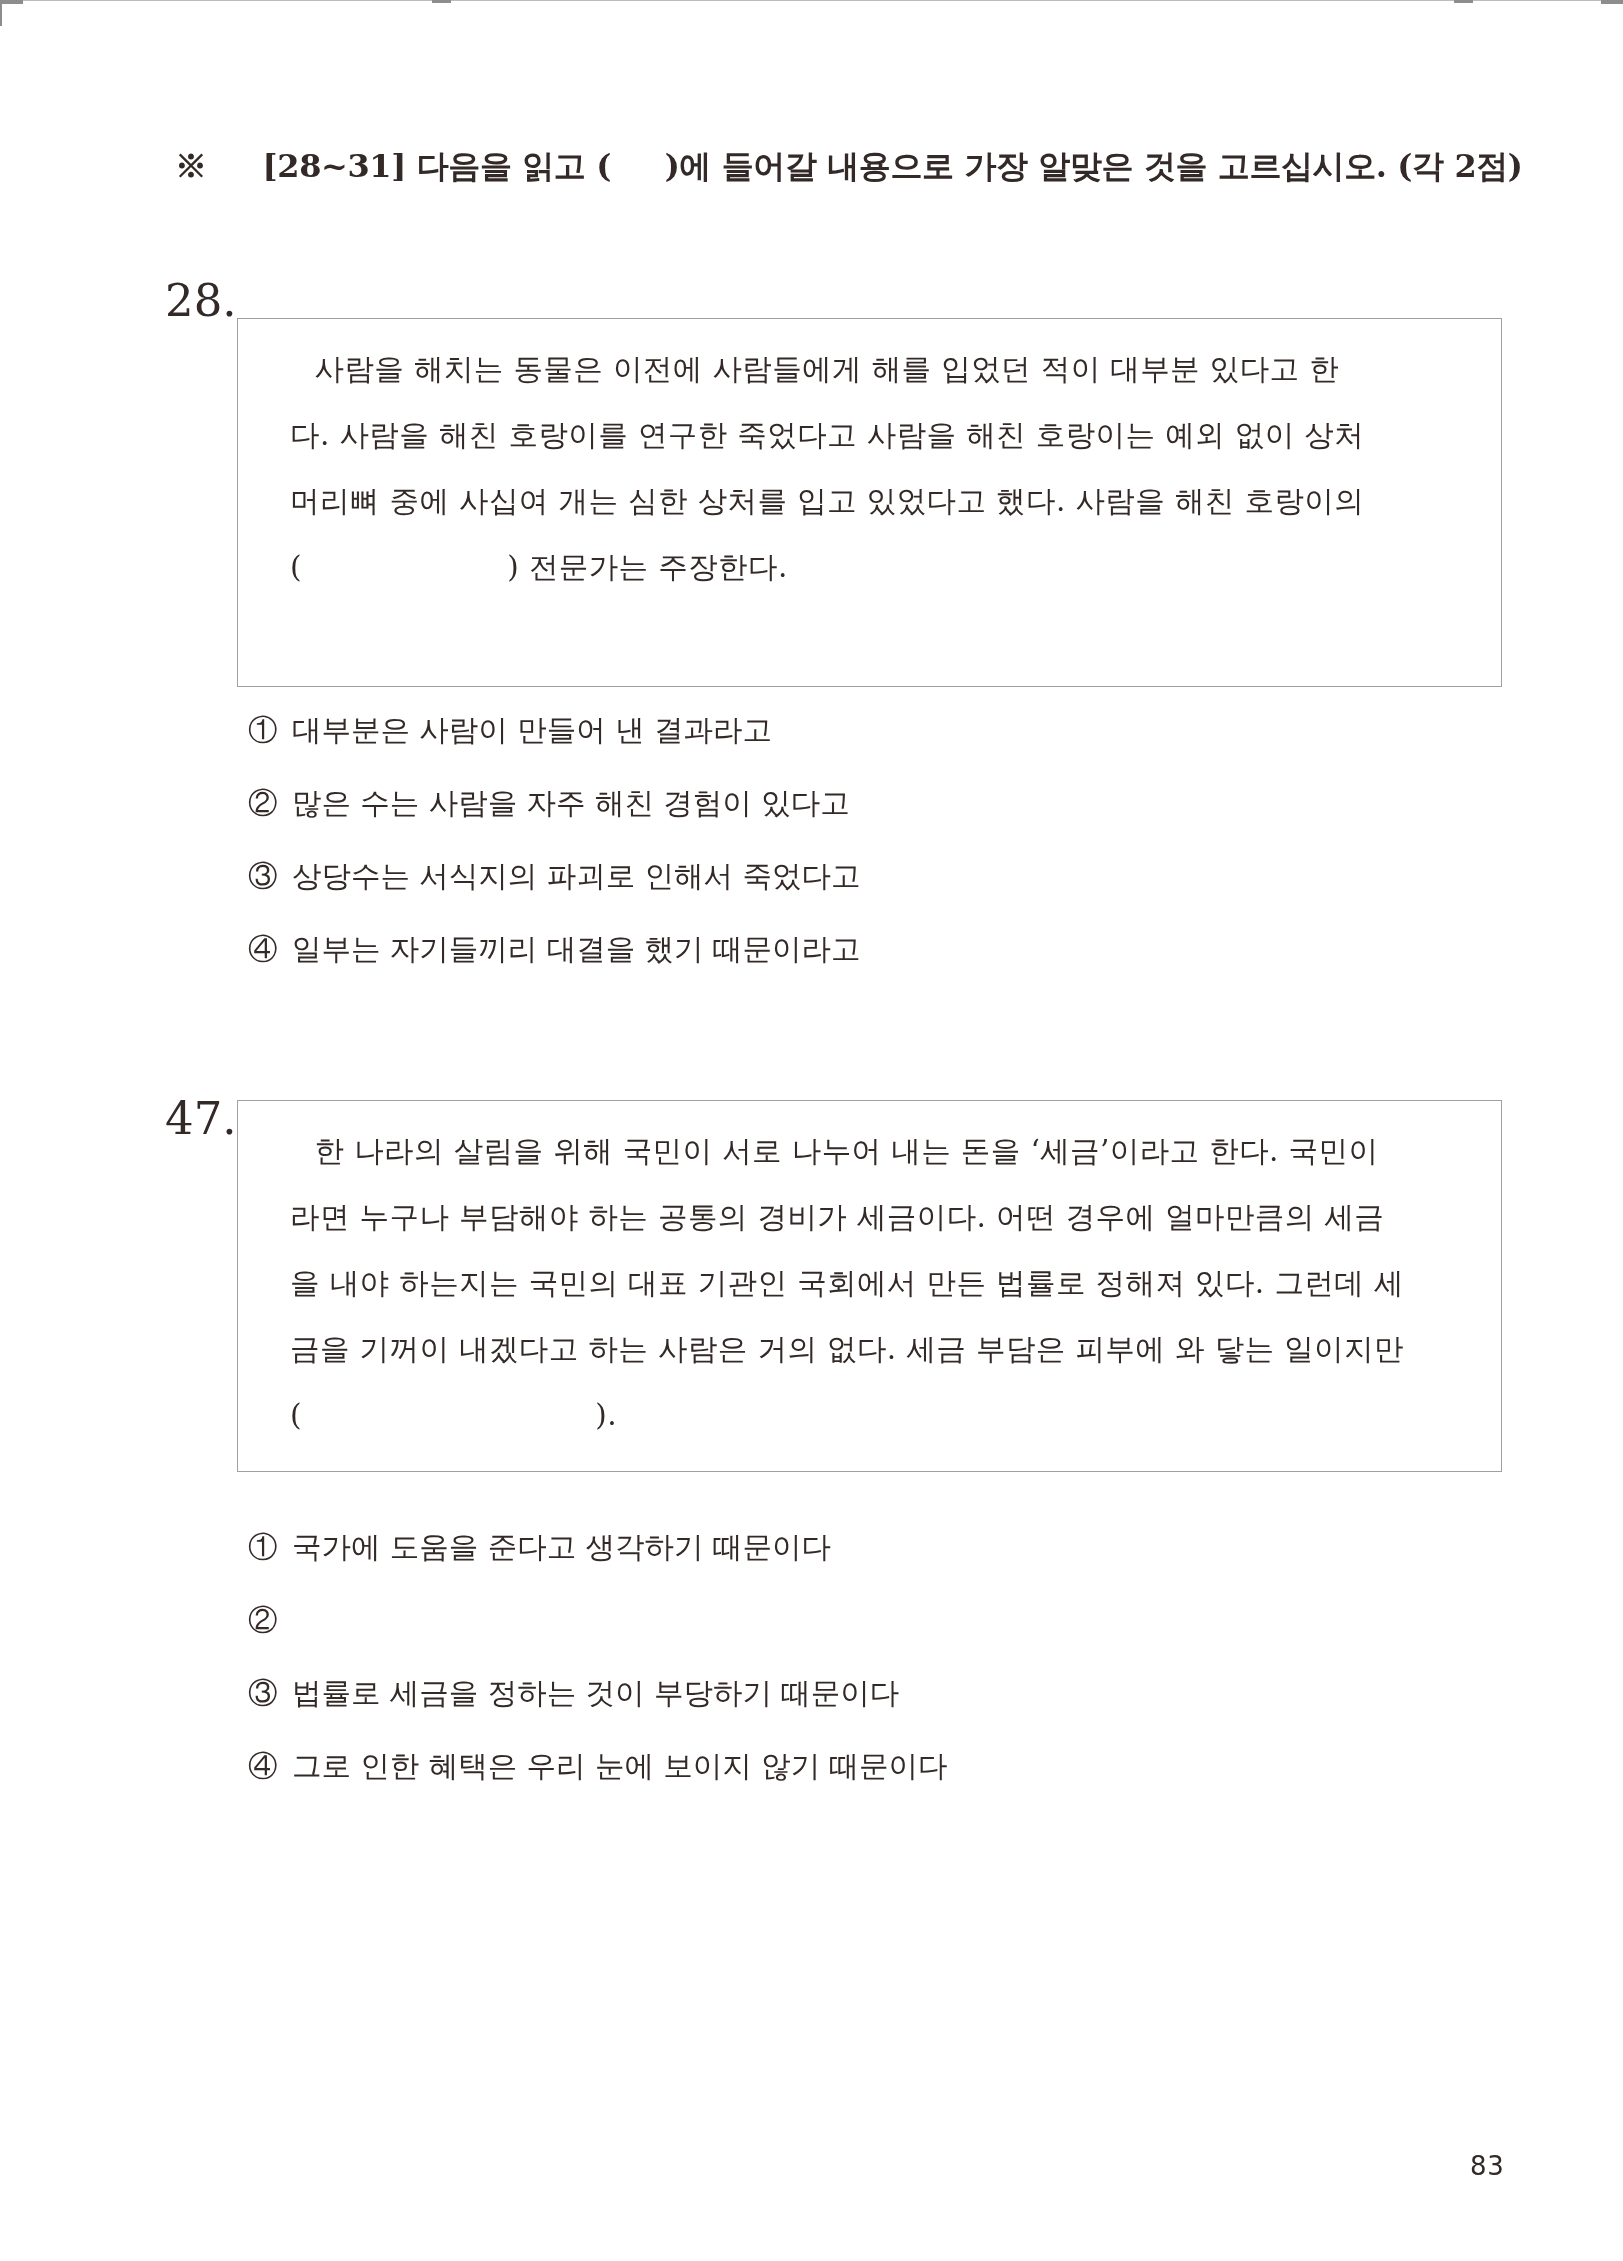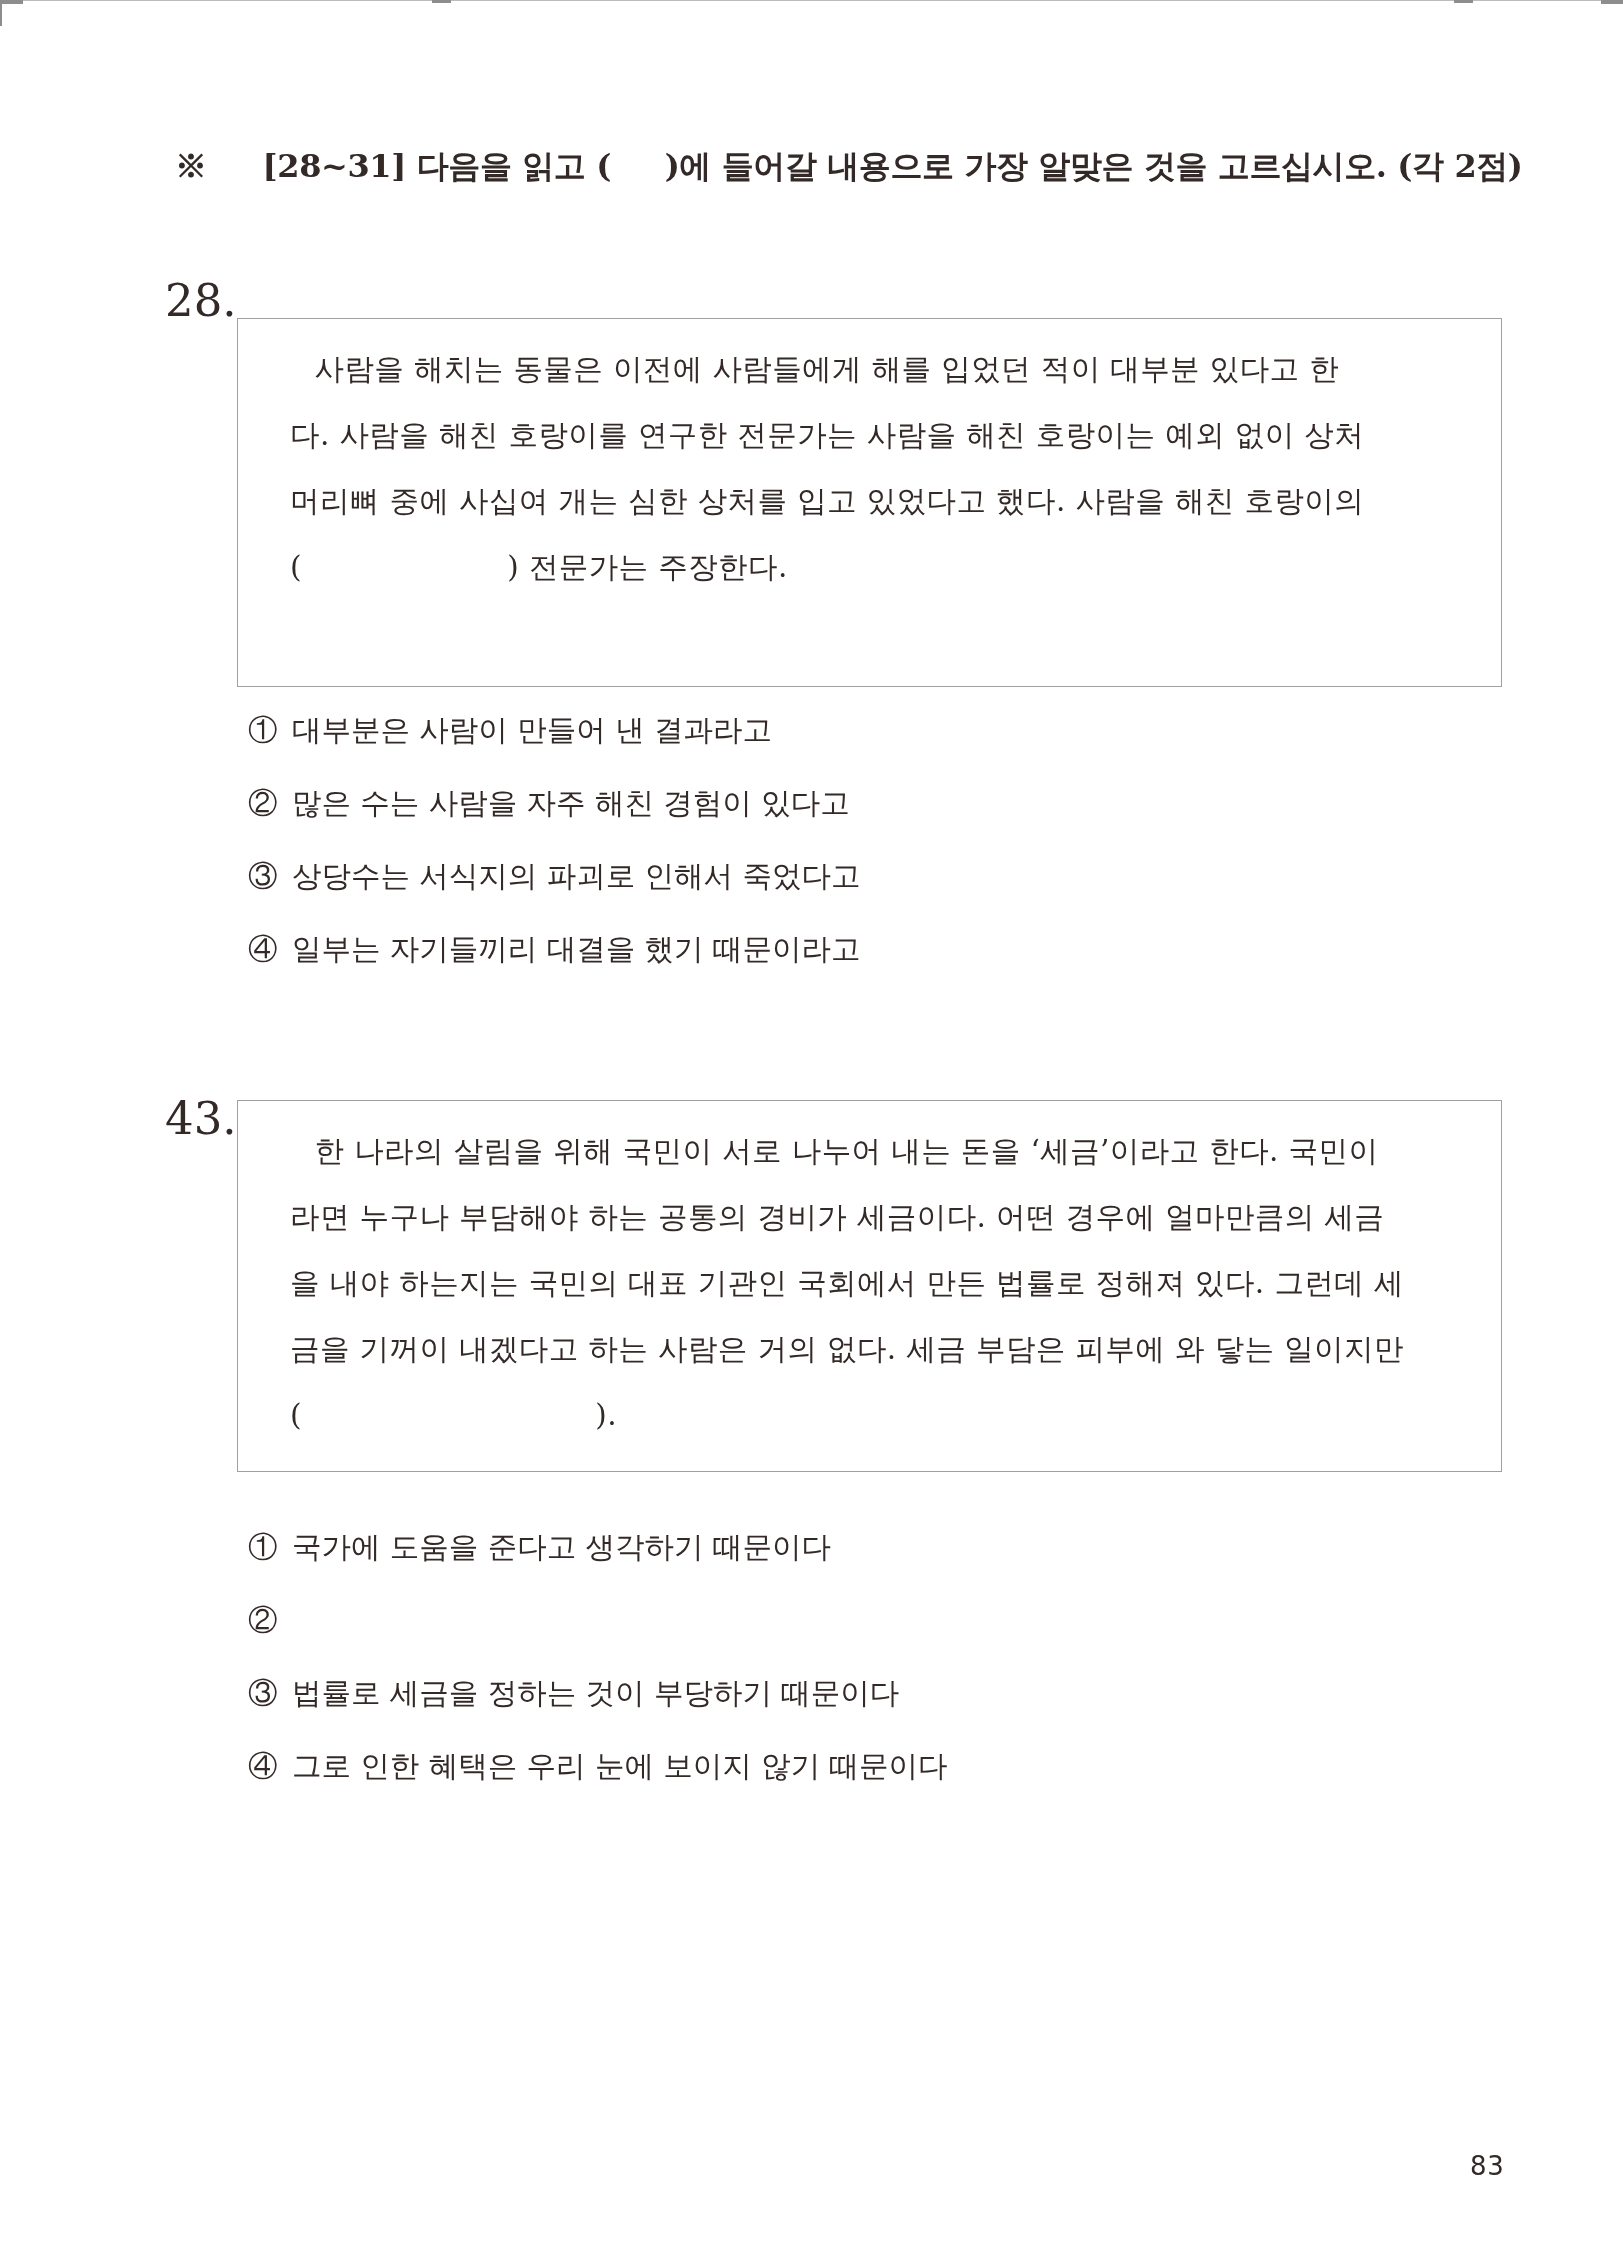--- a/index.html
+++ b/index.html
@@ -78,21 +78,21 @@
   <div class="scan-mark m5"></div>
 
   <div class="instruction">
     <span class="instr-marker">※</span>
     <span class="instr-text">[28~31] 다음을 읽고 (     )에 들어갈 내용으로 가장 알맞은 것을 고르십시오. (각 2점)</span>
   </div>
 
   <div class="q-number q28">28.</div>
   <div class="passage-box q28">
     <div class="passage-line first">사람을 해치는 동물은 이전에 사람들에게 해를 입었던 적이 대부분 있다고 한</div>
-    <div class="passage-line">다. 사람을 해친 호랑이를 연구한 전문가는 사람을 해친 호랑이는 예외 없이 상처</div>
+    <div class="passage-line">다. 사람을 해친 호랑이를 연구한 죽었다고 사람을 해친 호랑이는 예외 없이 상처</div>
     <div class="passage-line">머리뼈 중에 사십여 개는 심한 상처를 입고 있었다고 했다. 사람을 해친 호랑이의</div>
     <div class="passage-line">(                     ) 전문가는 주장한다.</div>
   </div>
   <div class="choices q28">
     <div class="choice">
       <span class="choice-marker">①</span>
       <span class="choice-text">대부분은 사람이 만들어 낸 결과라고</span>
     </div>
     <div class="choice">
       <span class="choice-marker">②</span>
@@ -101,21 +101,21 @@
     <div class="choice">
       <span class="choice-marker">③</span>
       <span class="choice-text">상당수는 서식지의 파괴로 인해서 죽었다고</span>
     </div>
     <div class="choice">
       <span class="choice-marker">④</span>
       <span class="choice-text">일부는 자기들끼리 대결을 했기 때문이라고</span>
     </div>
   </div>
 
-  <div class="q-number q29">43.</div>
+  <div class="q-number q29">47.</div>
   <div class="passage-box q29">
     <div class="passage-line first">한 나라의 살림을 위해 국민이 서로 나누어 내는 돈을 ‘세금’이라고 한다. 국민이</div>
     <div class="passage-line">라면 누구나 부담해야 하는 공통의 경비가 세금이다. 어떤 경우에 얼마만큼의 세금</div>
     <div class="passage-line">을 내야 하는지는 국민의 대표 기관인 국회에서 만든 법률로 정해져 있다. 그런데 세</div>
     <div class="passage-line">금을 기꺼이 내겠다고 하는 사람은 거의 없다. 세금 부담은 피부에 와 닿는 일이지만</div>
     <div class="passage-line">(                              ).</div>
   </div>
   <div class="choices q29">
     <div class="choice">
       <span class="choice-marker">①</span>

